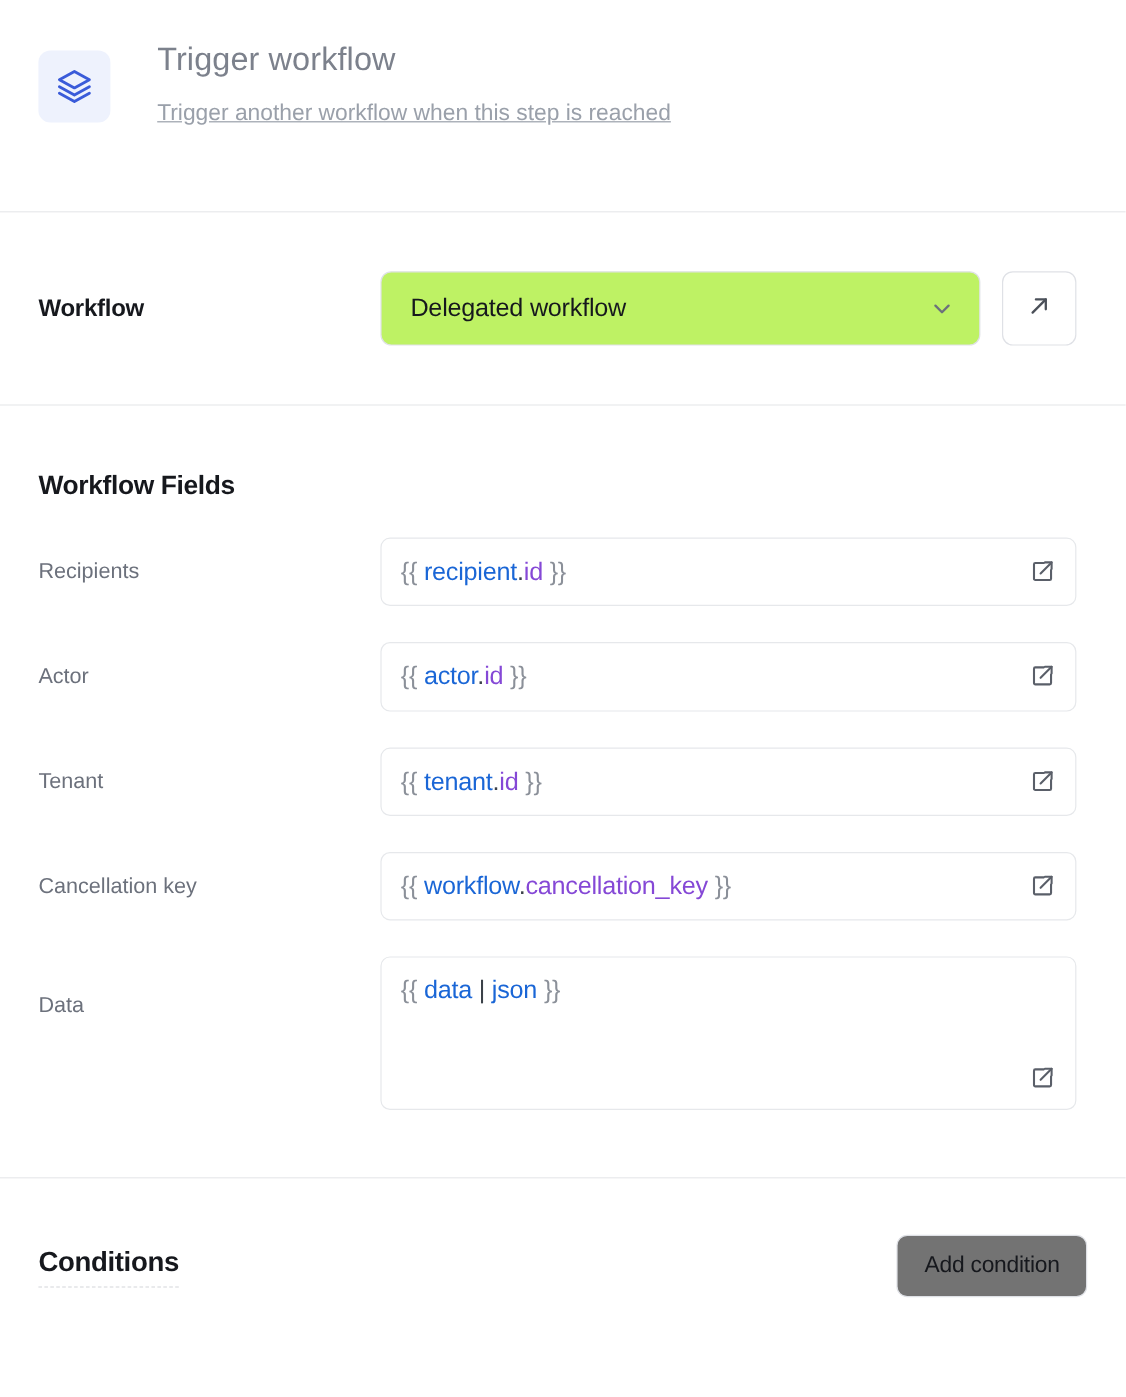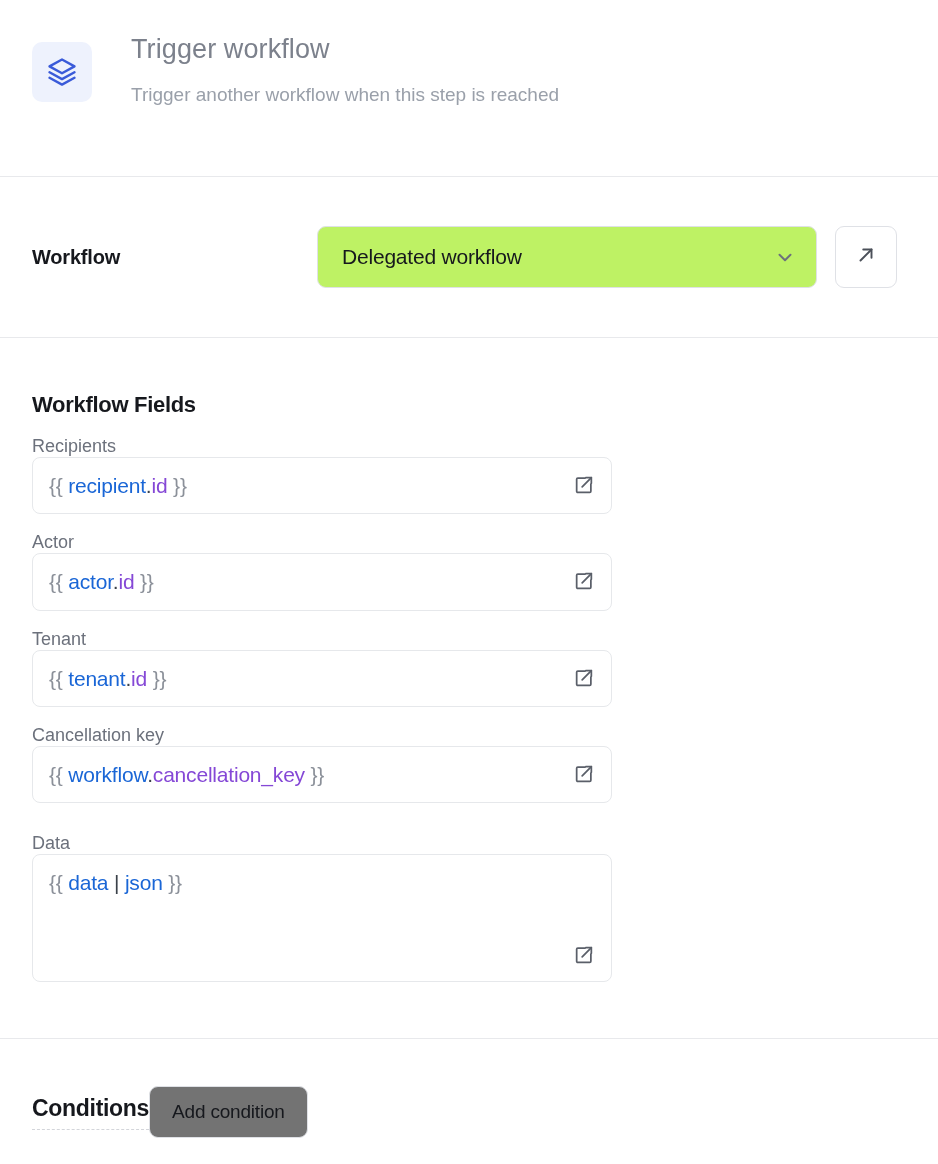--- a/index.html
+++ b/index.html
@@ -51,20 +51,21 @@
     color: #7c818c;
     line-height: 1.3;
     letter-spacing: 0.1px;
   }
   .header-subtitle {
     font-size: 19px;
     font-weight: 400;
     color: #9aa0aa;
     margin-top: 16px;
     line-height: 1.3;
+    text-decoration: underline;
   }
 
   .divider {
     height: 1px;
     background: #e8e9ec;
     width: 100%;
   }
 
   
   .workflow-row {
@@ -126,21 +127,21 @@
     font-weight: 700;
     color: #16181d;
     margin-top: 54px;
     margin-bottom: 0;
     letter-spacing: -0.3px;
   }
 
   .field-row {
     display: flex;
     align-items: flex-start;
-    flex-direction: column;
+    margin-top: 30px;
   }
   .field-label {
     width: 285px;
     min-width: 285px;
     font-size: 18px;
     color: #6c717c;
     padding-top: 18px;
     letter-spacing: 0px;
   }
   .field-label.tall { padding-top: 30px; }
@@ -188,20 +189,21 @@
     bottom: 14px;
   }
 
   
   .conditions-divider {
     margin-top: 56px;
   }
   .conditions-row {
     display: flex;
     align-items: center;
+    justify-content: space-between;
     padding: 0 32px;
     height: 146px;
   }
   .conditions-title {
     font-size: 23px;
     font-weight: 700;
     color: #16181d;
     border-bottom: 1.5px dashed #d3d5da;
     padding-bottom: 7px;
     letter-spacing: -0.3px;

